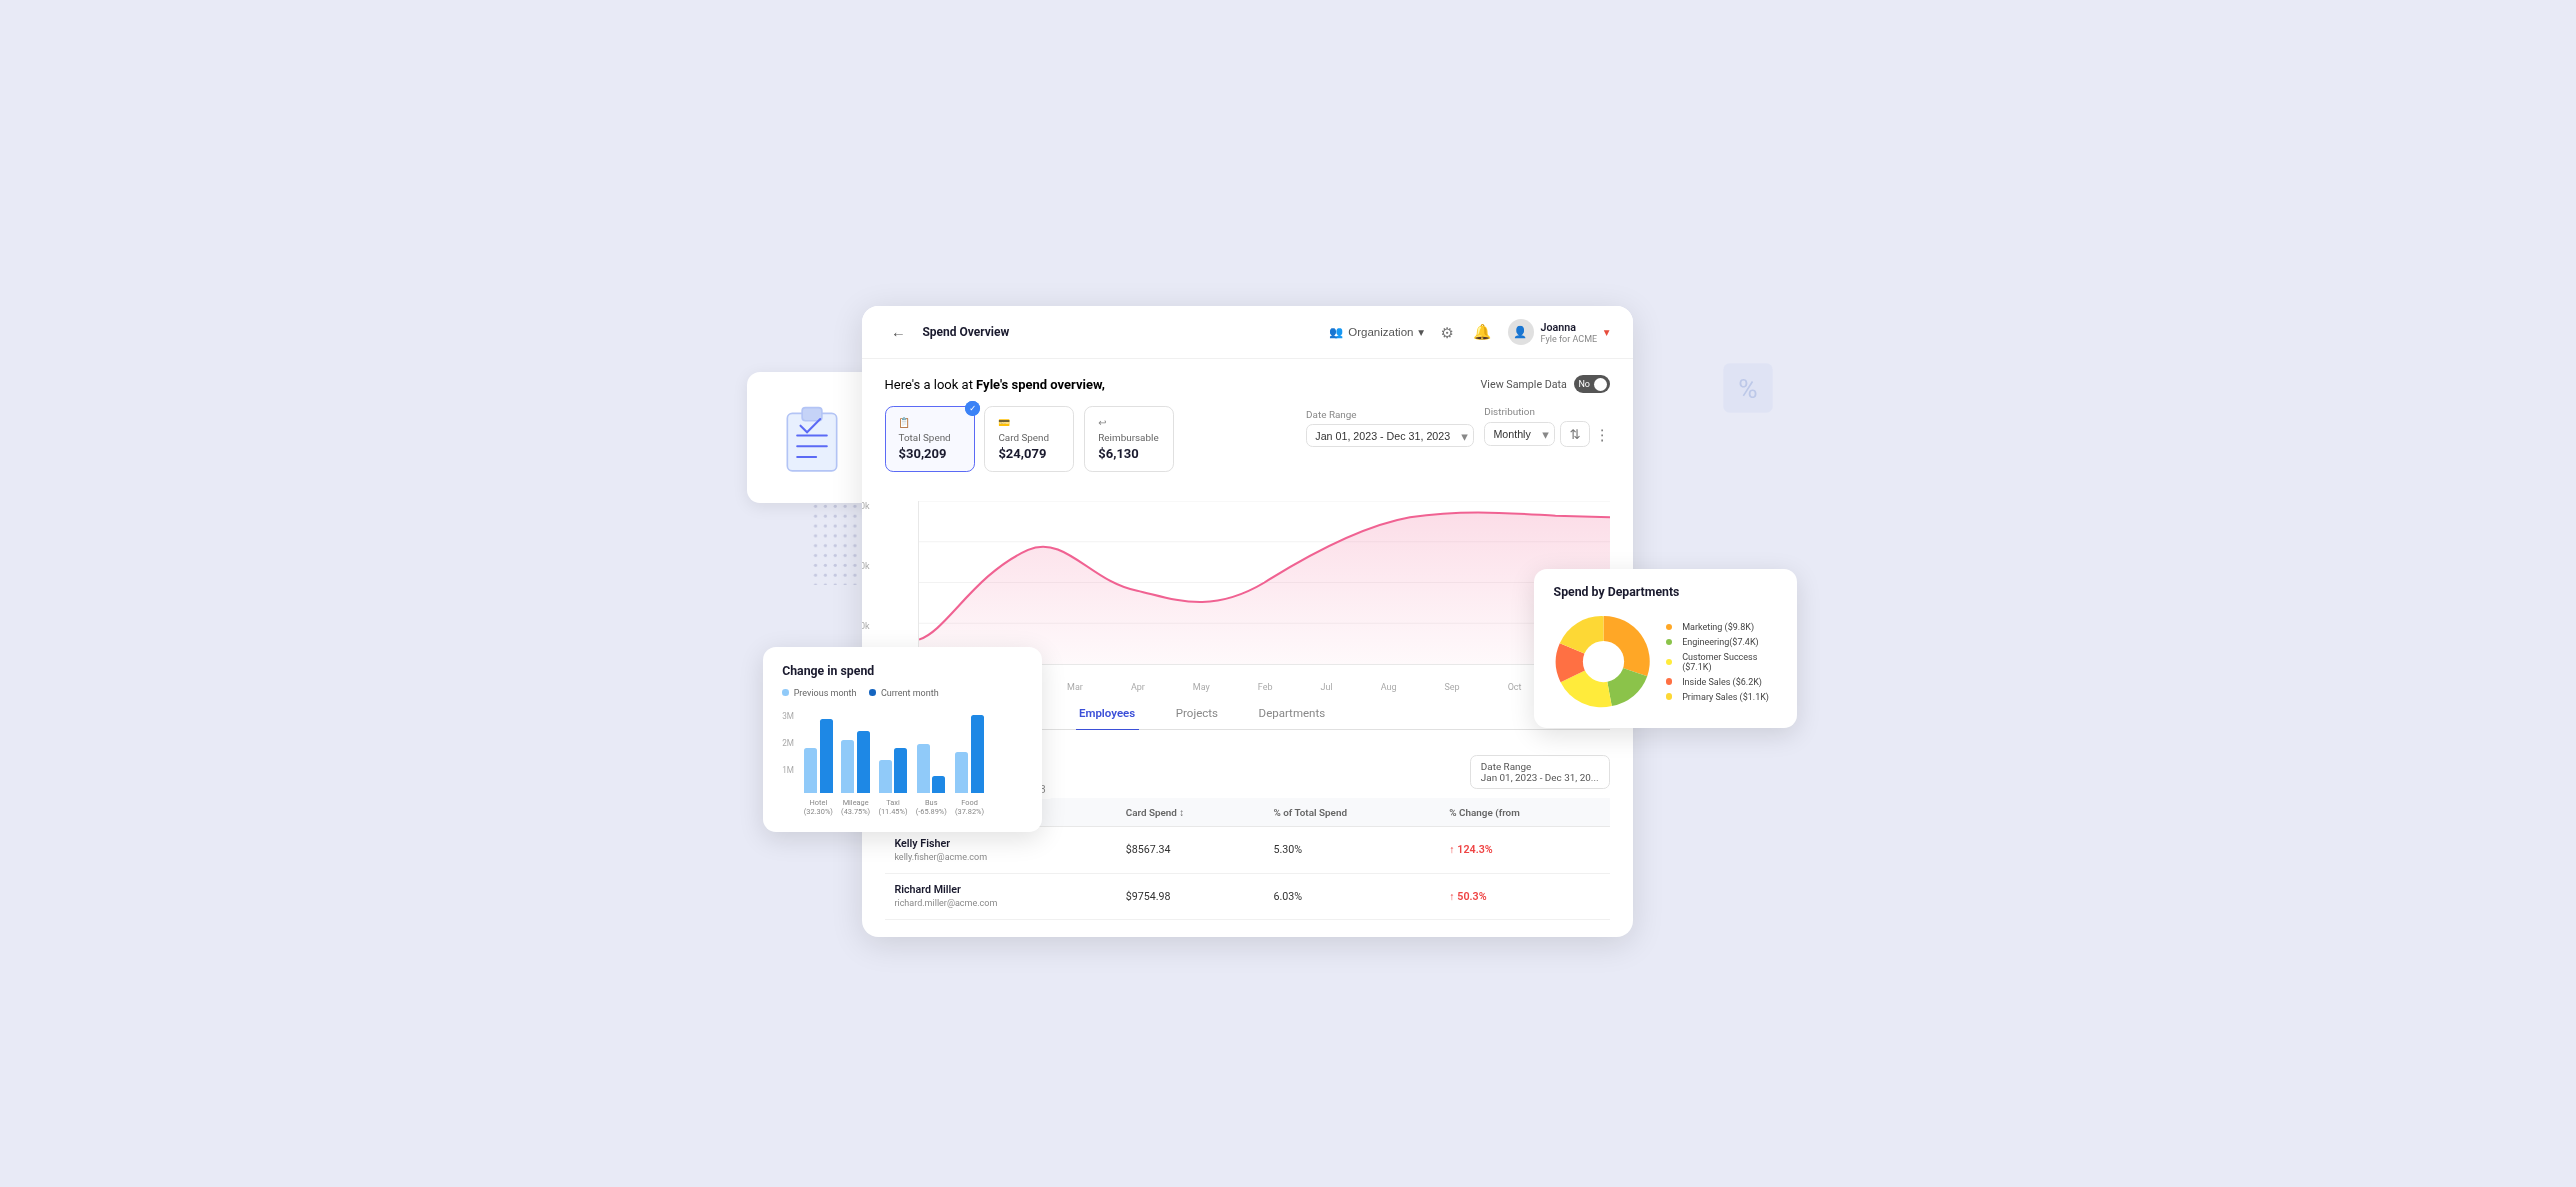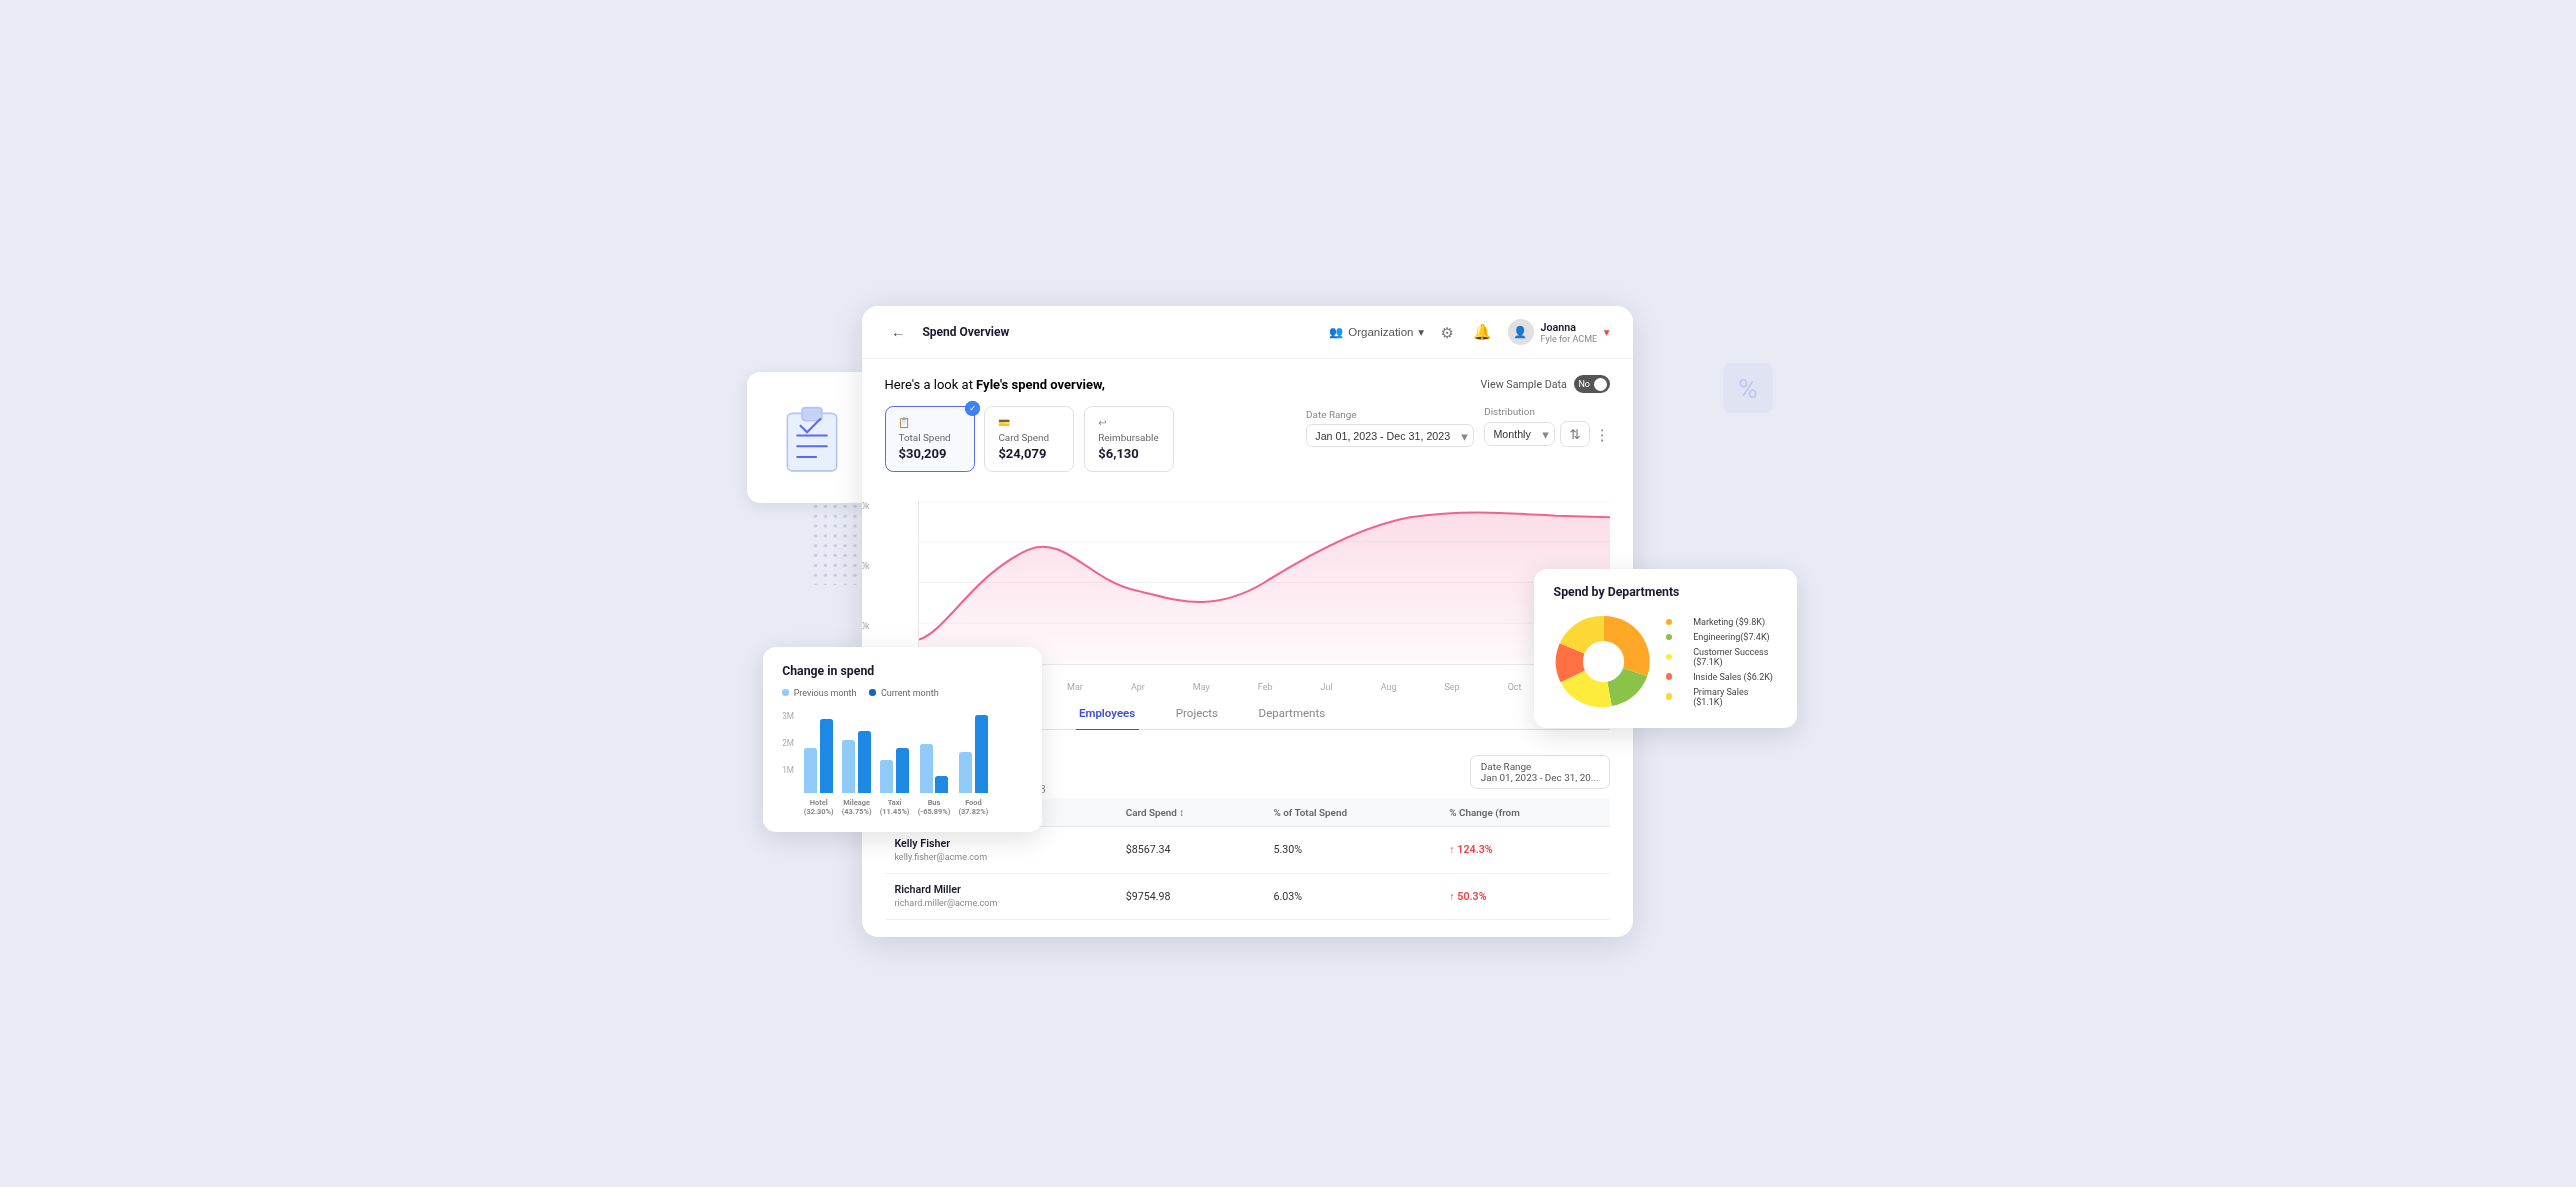--- a/index.html
+++ b/index.html
@@ -526,21 +526,21 @@
 
     .dept-legend {
       display: flex;
       flex-direction: column;
       gap: 4.9px;
     }
 
     .dept-item {
       display: flex;
       align-items: center;
-      gap: 21px;
+      gap: 10px;
       font-size: 9px;
       color: #444;
     }
 
     .dept-dot {
       width: 6.6px;
       height: 6.6px;
       border-radius: 50%;
       flex-shrink: 0;
     }
@@ -791,21 +791,21 @@
         <span>Current month</span>
       </div>
     </div>
     <div style="display:flex; gap:3.3px;">
       <div class="y-labels">
         <span>3M</span>
         <span>2M</span>
         <span>1M</span>
         <span></span>
       </div>
-      <div style="display:flex; gap:8.2px; align-items:flex-end;font-weight:bold;">
+      <div style="display:flex; gap:8.2px; align-items:flex-end;">
         <div class="bar-group">
           <div class="bars">
             <div class="bar" style="height:45px;background:#90caf9;"></div>
             <div class="bar" style="height:74px;background:#1e88e5;"></div>
           </div>
           <div class="bar-label">Hotel<br>(32.30%)</div>
         </div>
         <div class="bar-group">
           <div class="bars">
             <div class="bar" style="height:53px;background:#90caf9;"></div>

